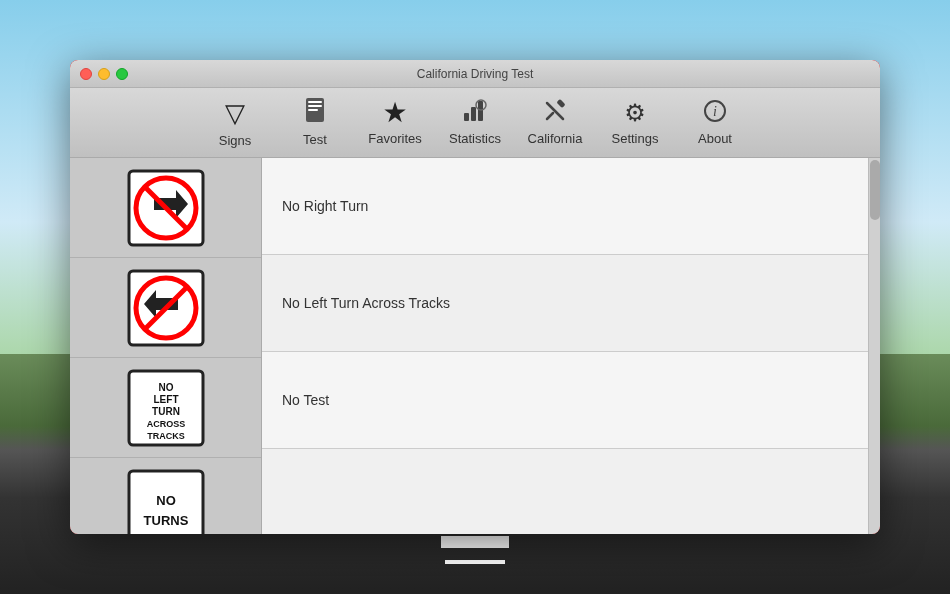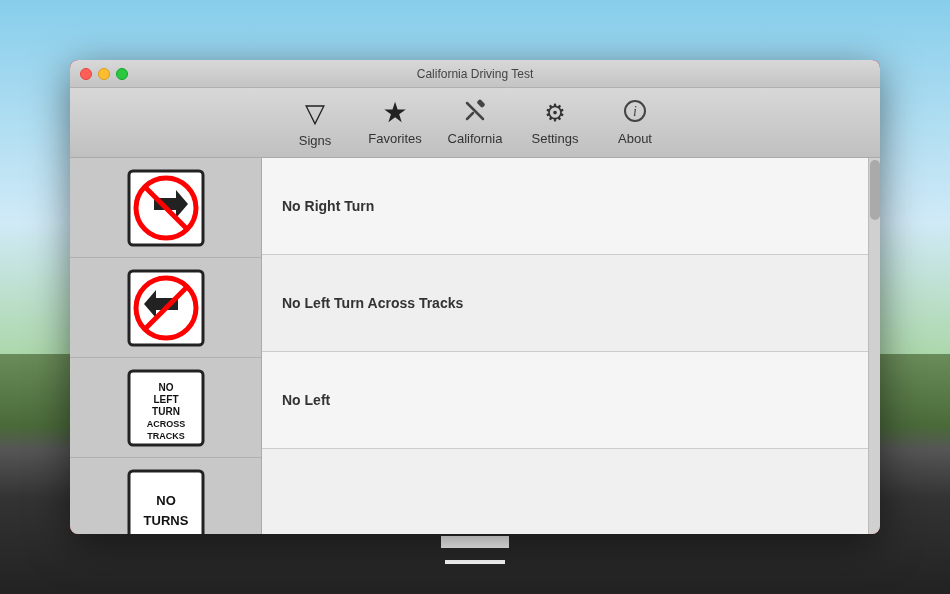--- a/index.html
+++ b/index.html
@@ -154,21 +154,20 @@
     .main-list::-webkit-scrollbar-thumb { background: #bbb; border-radius: 4px; }
 
     .list-item {
       min-height: 97px;
       border-bottom: 1px solid #ccc;
       display: flex;
       align-items: center;
       padding: 16px 20px;
       background: #f5f5f5;
       cursor: pointer;
-      font-weight: bold;
     }
     .list-item:nth-child(even) { background: #efefef; }
     .list-item-text {
       font-size: 14px;
       color: #333;
     }
 
     
     .scroll-indicator {
       width: 12px;
@@ -194,26 +193,49 @@
     <span class="title-text">California Driving Test</span>
   </div>
 
   <div class="toolbar">
 
     <div class="toolbar-item">
       <span style="font-size:26px; color:#222;">▽</span>
       <span class="toolbar-label">Signs</span>
     </div>
 
+    <div class="toolbar-item">
+      <span>
+        <svg width="22" height="26" viewBox="0 0 22 26">
+          <rect x="2" y="0" width="18" height="24" rx="2" fill="#555"></rect>
+          <rect x="4" y="3" width="14" height="2" rx="1" fill="white"></rect>
+          <rect x="4" y="7" width="14" height="2" rx="1" fill="white"></rect>
+          <rect x="4" y="11" width="10" height="2" rx="1" fill="white"></rect>
+        </svg>
+      </span>
+      <span class="toolbar-label">Test</span>
+    </div>
 
     <div class="toolbar-item">
       <span style="font-size:28px; color:#222; line-height:1;">★</span>
       <span class="toolbar-label">Favorites</span>
     </div>
 
+    <div class="toolbar-item">
+      <span>
+        <svg width="24" height="24" viewBox="0 0 24 24">
+          <rect x="1" y="14" width="5" height="8" rx="1" fill="#444"></rect>
+          <rect x="8" y="8" width="5" height="14" rx="1" fill="#444"></rect>
+          <rect x="15" y="2" width="5" height="20" rx="1" fill="#444"></rect>
+
+          <circle cx="18" cy="6" r="5" fill="none" stroke="#666" stroke-width="1.5"></circle>
+        </svg>
+      </span>
+      <span class="toolbar-label">Statistics</span>
+    </div>
 
     <div class="toolbar-item">
       <span>
         <svg width="24" height="24" viewBox="0 0 24 24">
           <line x1="4" y1="4" x2="20" y2="20" stroke="#444" stroke-width="2.5" stroke-linecap="round"></line>
           <line x1="4" y1="20" x2="10" y2="14" stroke="#444" stroke-width="2.5" stroke-linecap="round"></line>
           <rect x="14" y="2" width="8" height="5" rx="2" fill="#444" transform="rotate(45 18 4.5)"></rect>
         </svg>
       </span>
       <span class="toolbar-label">California</span>
@@ -294,21 +316,21 @@
       <div class="list-item">
         <span class="list-item-text">No Right Turn</span>
       </div>
 
 
       <div class="list-item">
         <span class="list-item-text">No Left Turn Across Tracks</span>
       </div>
 
       <div class="list-item">
-        <span class="list-item-text">No Left</span>
+        <span class="list-item-text">No Test</span>
       </div>
 
     </div>
 
     <div class="scroll-indicator">
       <div style="width:10px; height:60px; background:#aaa; border-radius:5px; margin:4px auto; margin-top:2px;"></div>
     </div>
 
   </div>
 </div>

